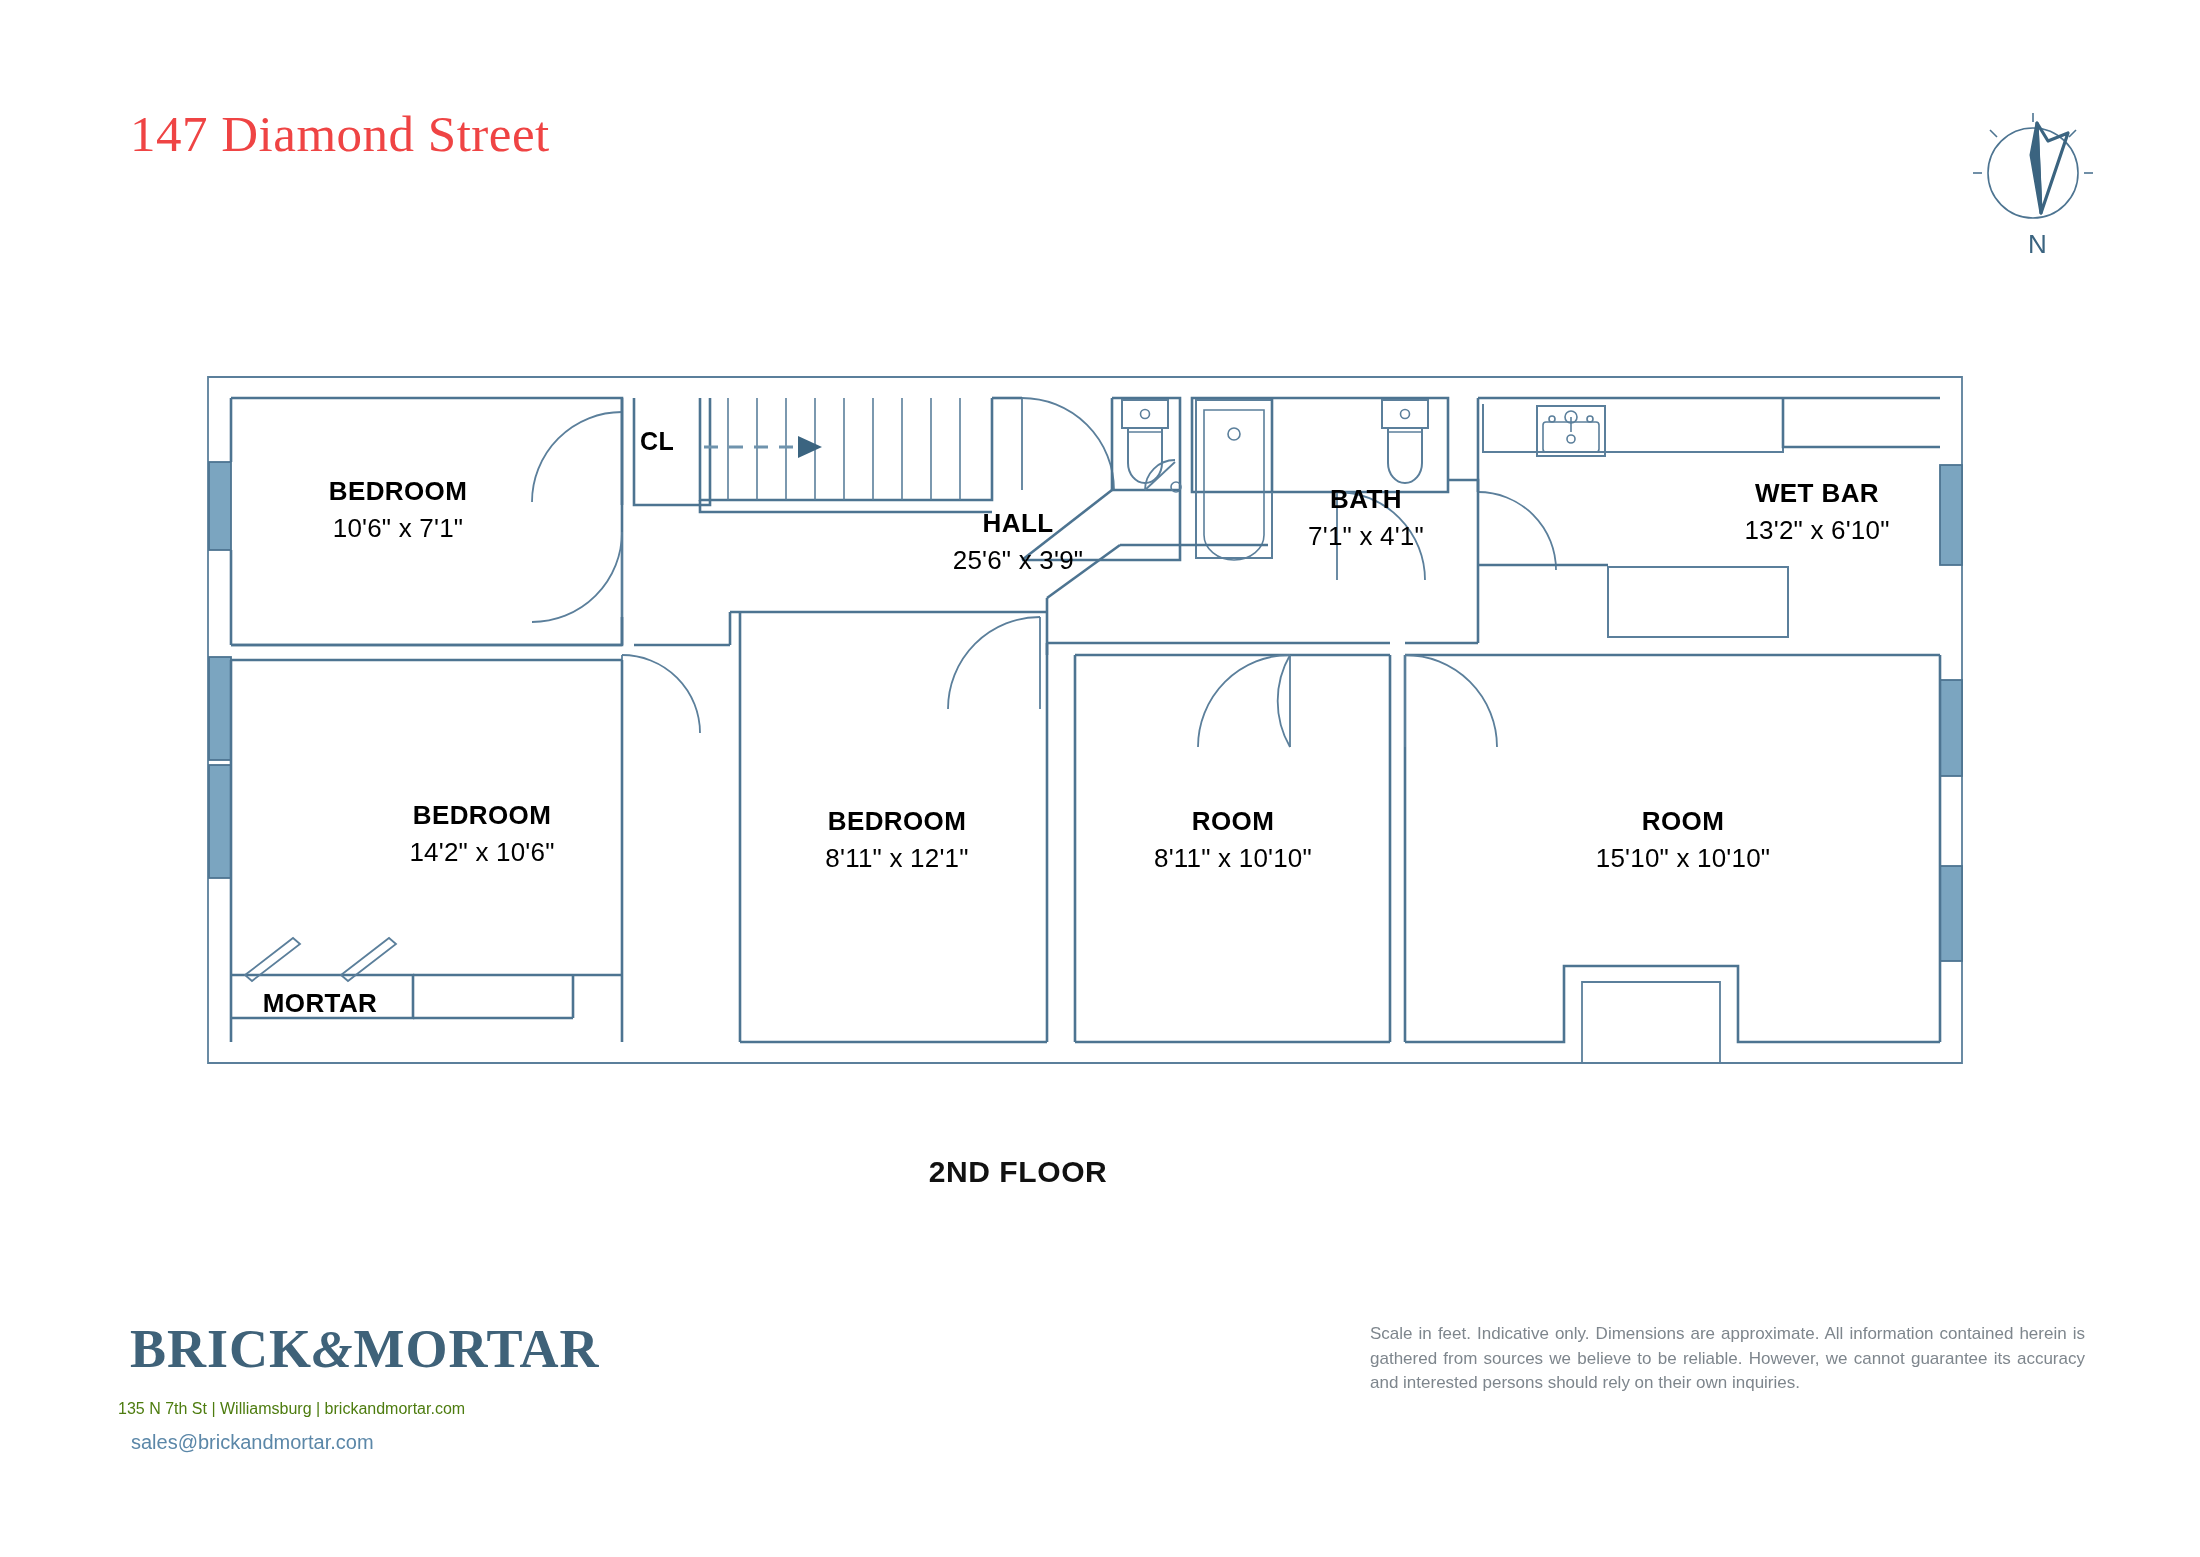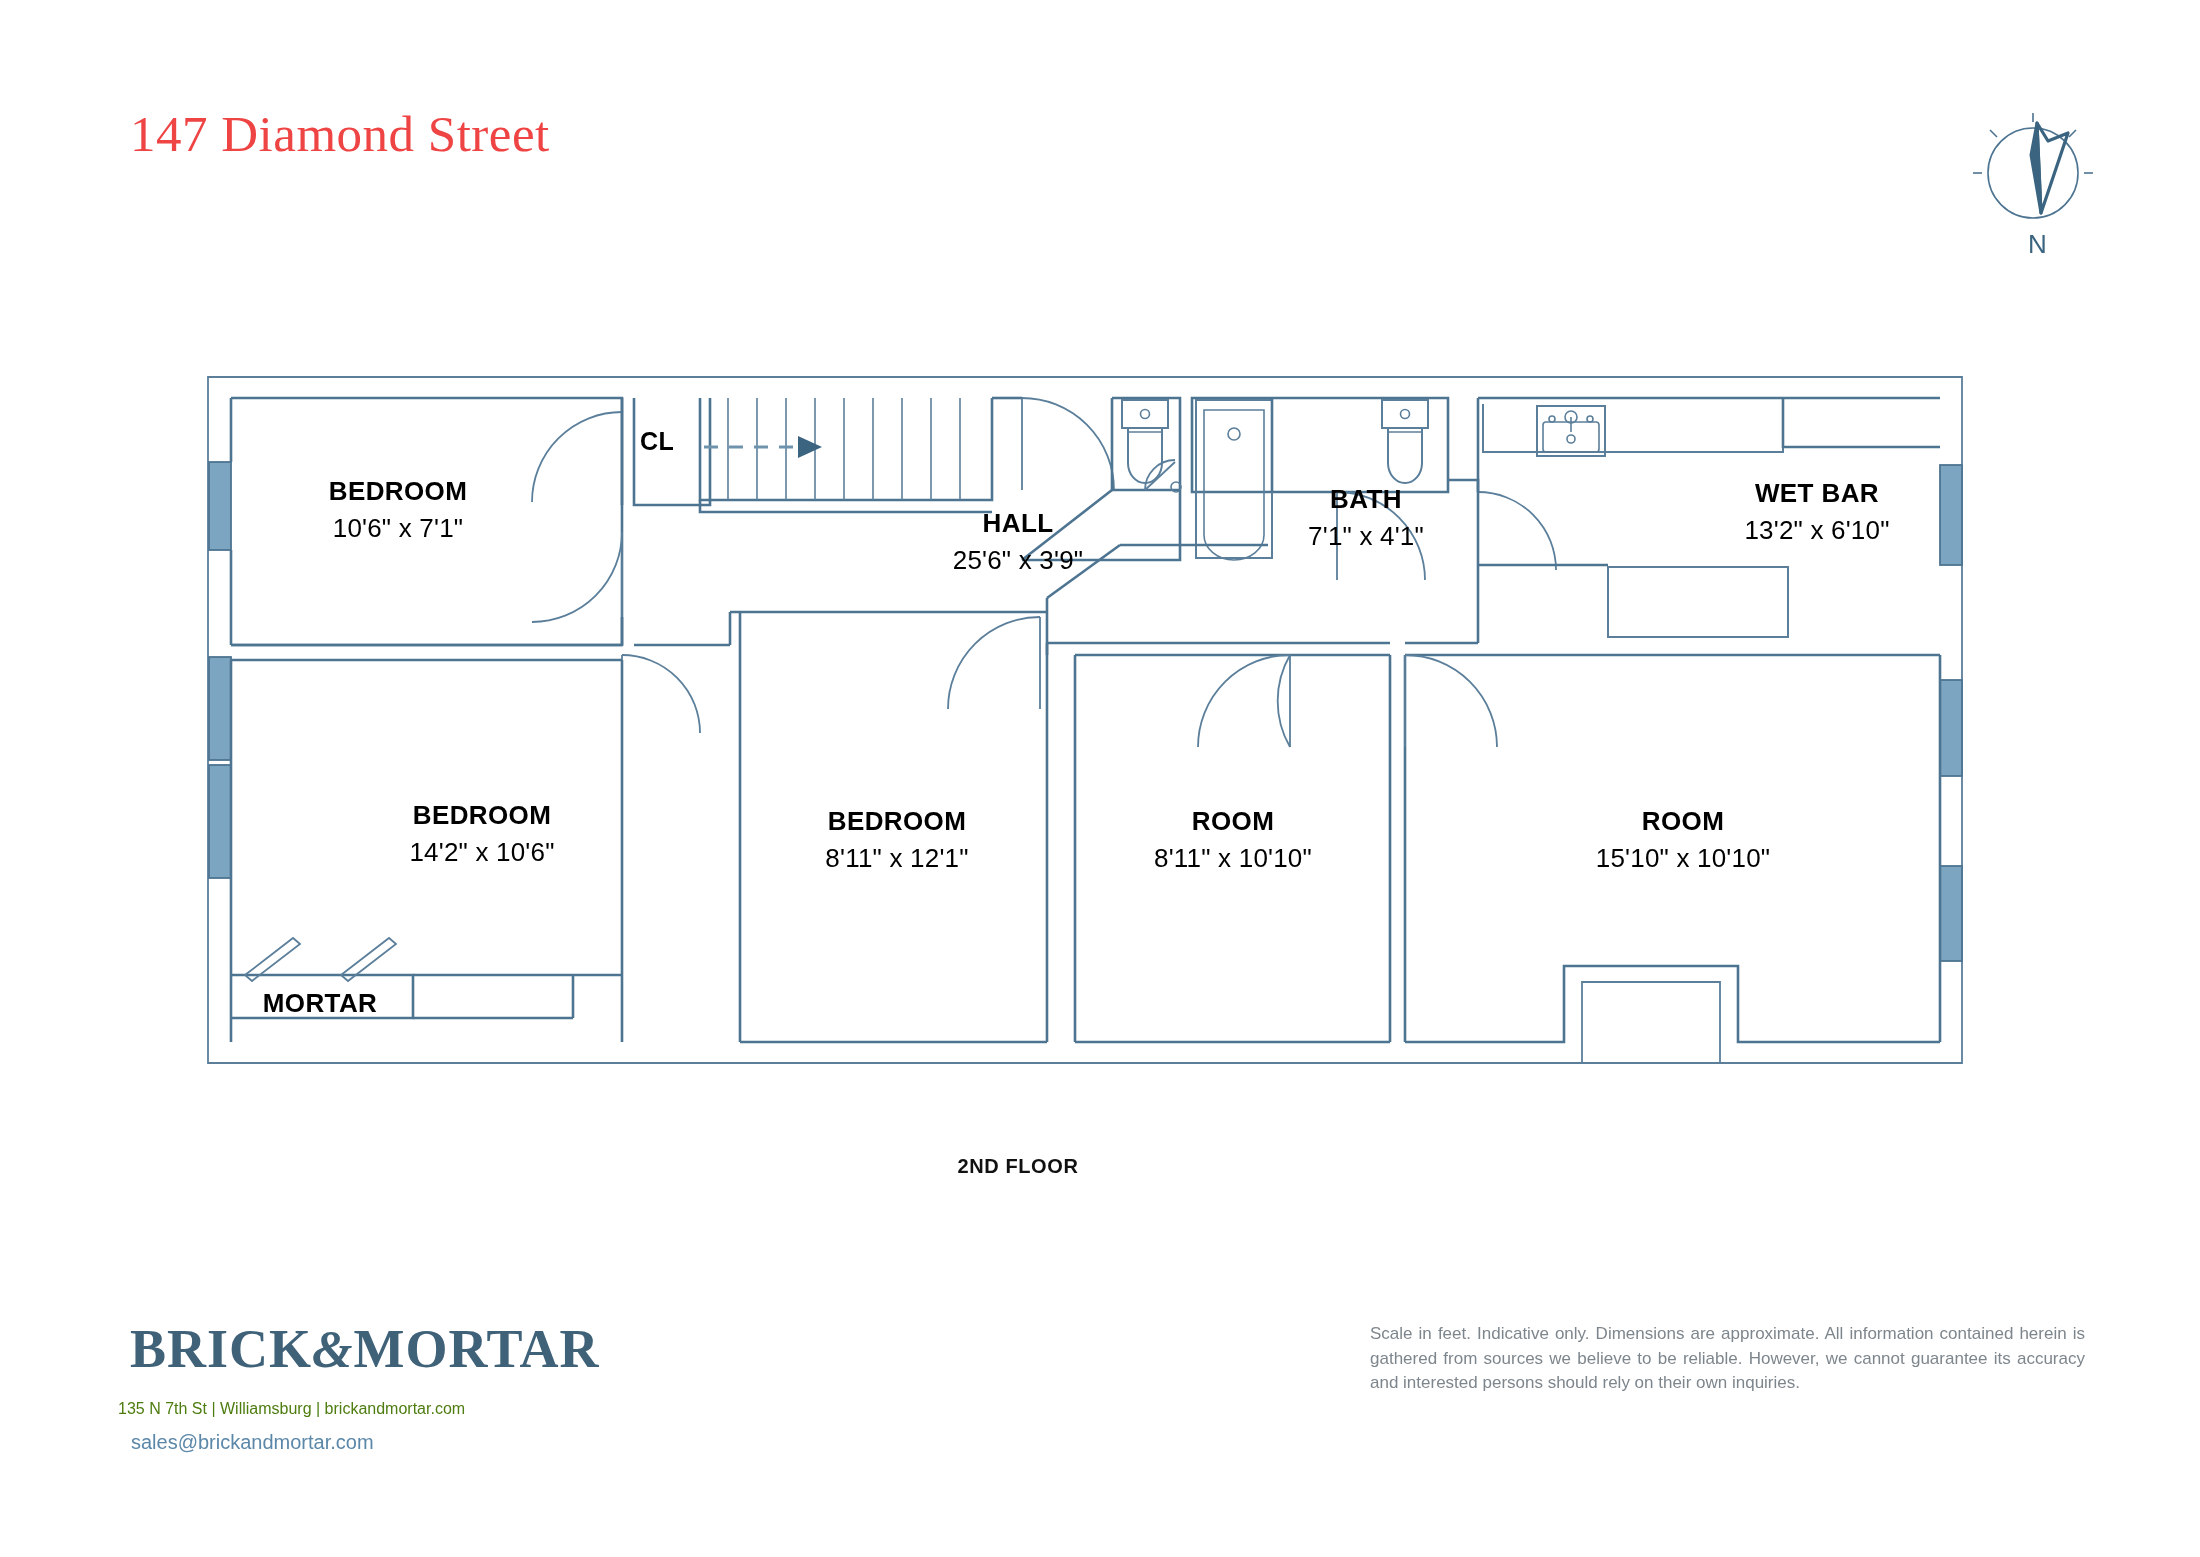--- a/index.html
+++ b/index.html
@@ -46,21 +46,21 @@
     height: 1557px;
   }
 
   
   #floor-label {
     position: absolute;
     left: 0;
     top: 1155px;
     width: 2036px;
     text-align: center;
-    font-size: 20px;
+    font-size: 30px;
     font-weight: bold;
     color: #111111;
     letter-spacing: 0.6px;
   }
 
   
   #brand-logo {
     position: absolute;
     left: 130px;
     top: 1318px;

